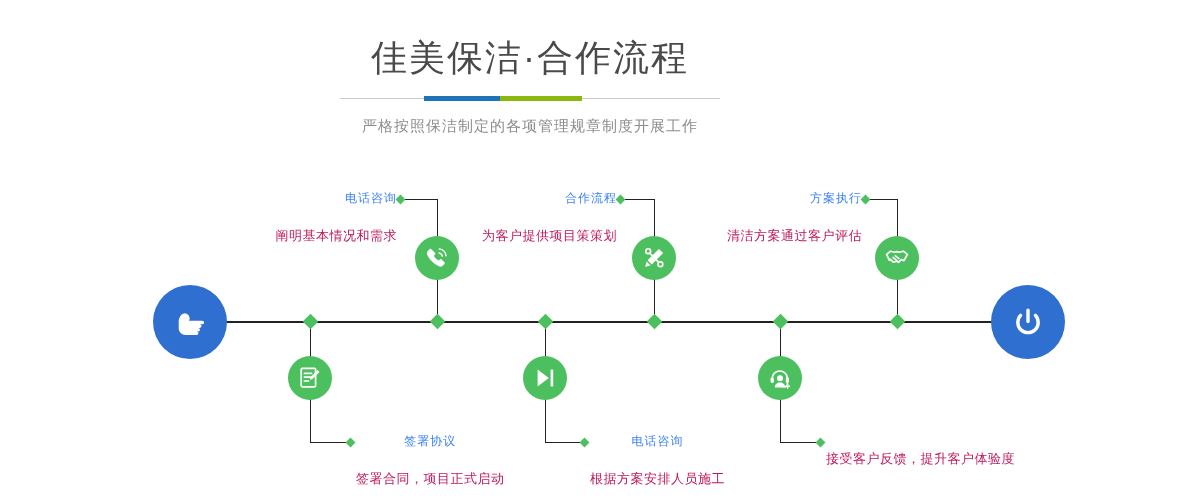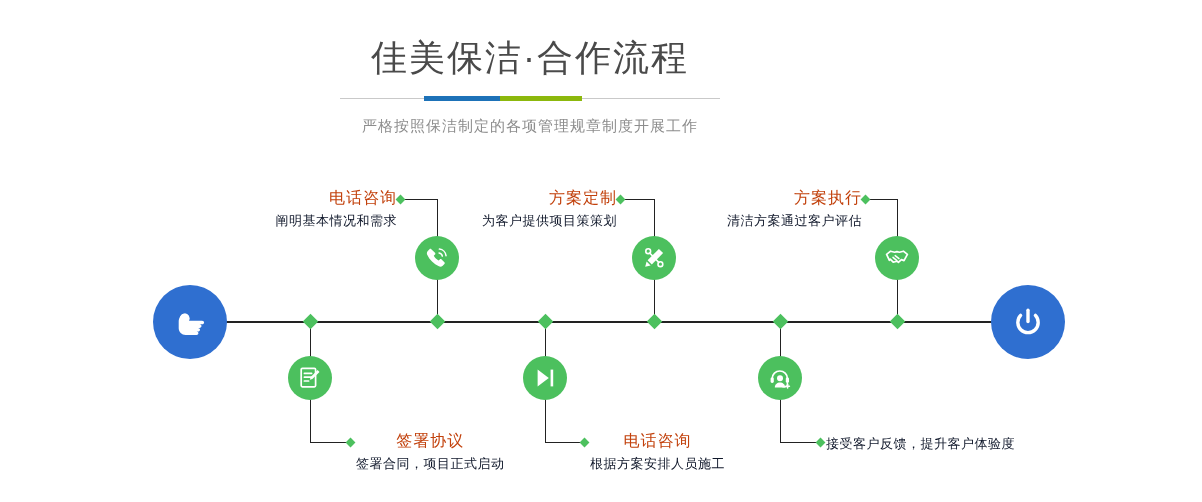--- a/index.html
+++ b/index.html
@@ -144,31 +144,31 @@
     background: #4cc05e;
     transform: rotate(45deg);
   }
 
   
   .lbl {
     position: absolute;
     white-space: nowrap;
   }
   .lbl .lbl-title {
-    font-size: 16px;
-    color: #c2410c;
+    font-size: 12px;
+    color: #3b82f6;
     letter-spacing: 1px;
     line-height: 20px;
   }
   .lbl .lbl-desc {
     font-size: 13px;
-    color: #0f172a;
+    color: #be185d;
     letter-spacing: 0.5px;
     line-height: 20px;
-    margin-top: 3px;
+    margin-top: 18px;
   }
   .lbl.above { text-align: right; }
   .lbl.below { text-align: center; }
 </style>
 </head>
 <body>
 
 <div id="root">
 
   <div class="header">
@@ -253,21 +253,21 @@
           <path fill="#ffffff" d="M17.9 3.9l4.2 4.2-11.3 11.3-4.2-4.2z"></path>
           <path fill="#ffffff" d="M5.6 16.4l4.0 4.0-5.4 1.4z"></path>
           <circle cx="7.2" cy="6.2" r="2.4" fill="none" stroke="#ffffff" stroke-width="1.6"></circle>
           <circle cx="19.4" cy="19.2" r="2.4" fill="none" stroke="#ffffff" stroke-width="1.6"></circle>
           <line x1="8.6" y1="8.0" x2="12.0" y2="11.4" stroke="#ffffff" stroke-width="1.6" stroke-linecap="round"></line>
           <line x1="14.2" y1="13.8" x2="17.8" y2="17.4" stroke="#ffffff" stroke-width="1.6" stroke-linecap="round"></line>
         </svg>
       </span>
     </div>
     <div class="lbl above" style="left:455px; top:188px; width:162px;">
-      <div class="lbl-title">方案定制</div>
+      <div class="lbl-title">合作流程</div>
       <div class="lbl-desc">为客户提供项目策策划</div>
     </div>
 
     <div class="diamond" style="left:540px; top:316px;"></div>
     <div class="conn v" style="left:545px; top:321px; height:121px;"></div>
     <div class="conn h" style="left:545px; top:442px; width:38px;"></div>
     <div class="label-dot" style="left:581px; top:439px;"></div>
     <div class="node-icon" style="left:523px; top:356px;">
       <span>
         <svg width="26" height="26" viewBox="0 0 26 26">

